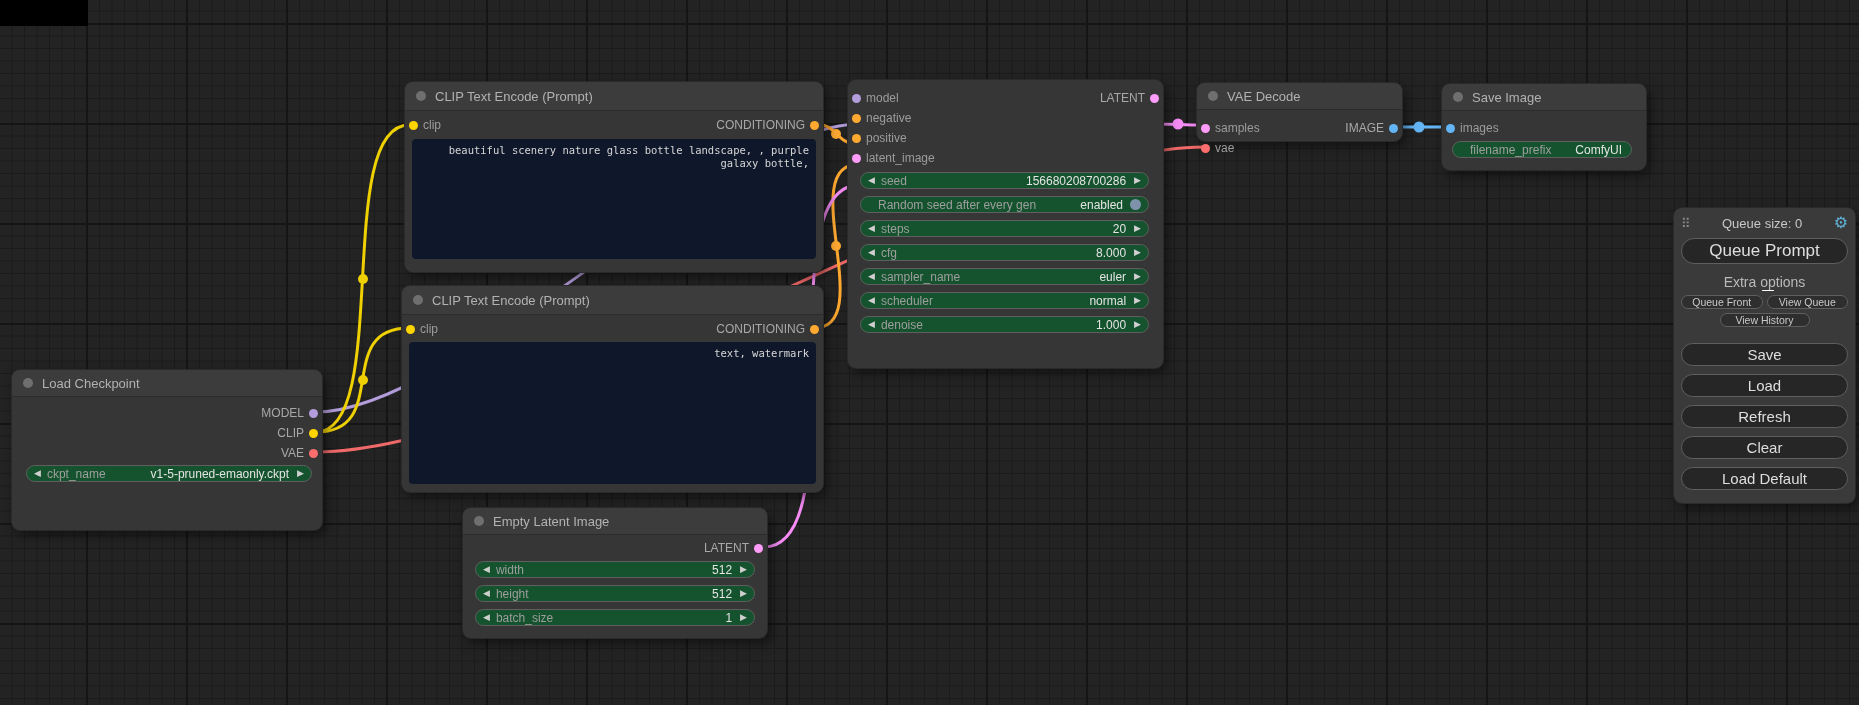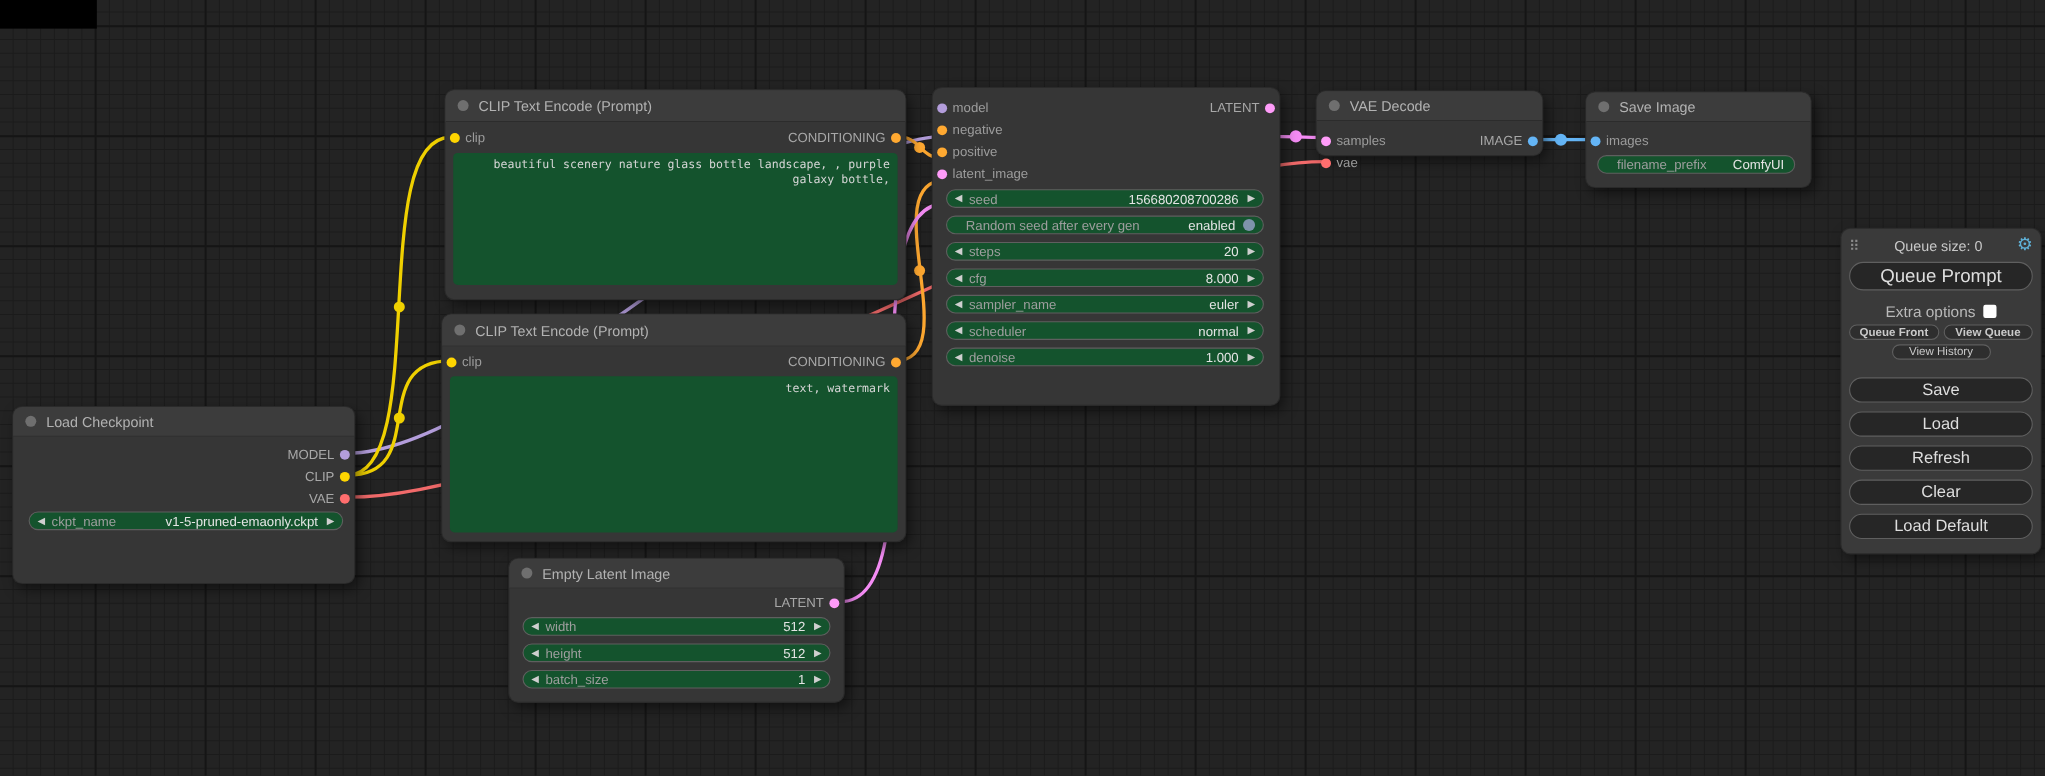--- a/index.html
+++ b/index.html
@@ -41,39 +41,39 @@
   .widgets{padding:0 14px 0 12px;}
   .widget{display:flex;align-items:center;background:#14532d;border:1px solid #5f5f5f;
     border-radius:9px;height:17px;padding:0 7px;font-size:12px;color:#9e9e9e;
     box-sizing:border-box;margin-top:7px;}
   .widget .arr{font-size:9px;color:#cfcfcf;line-height:1;}
   .widget .wl{margin-left:6px;white-space:nowrap;}
   .widget .wv{margin-left:auto;margin-right:8px;color:#e4e4e4;white-space:nowrap;}
   .widget.noarrow .wl{margin-left:10px;}
   .widget.noarrow .wv{margin-right:2px;}
   .knob{width:11px;height:11px;border-radius:50%;background:#7e93ab;margin-left:5px;flex:0 0 auto;}
-  .prompt{background:#14532d;border-radius:4px;font-family:"DejaVu Sans Mono",monospace;
+  .prompt{background:#0f172a;border-radius:4px;font-family:"DejaVu Sans Mono",monospace;
     font-size:10.5px;color:#d6d6d6;padding:5px 7px;line-height:1.25;white-space:pre-wrap;
     word-break:break-word;box-sizing:border-box;}
   
   .qpanel{position:absolute;left:1674px;top:208px;width:181px;height:295px;z-index:3;
     background:#3a3a3a;border-radius:8px;box-shadow:0 0 0 1px #2a2a2a,4px 5px 12px rgba(0,0,0,.5);
     box-sizing:border-box;padding:6px 7px;color:#c4c4c4;}
   .qhead{display:flex;align-items:center;height:18px;}
   .qhandle{color:#8a8a8a;font-size:13px;cursor:move;}
   .qsize{flex:1;text-align:center;font-size:13px;color:#c8c8c8;}
   .qgear{color:#5fb0d6;font-size:16px;line-height:1;}
   .btn{display:flex;align-items:center;justify-content:center;background:#262626;
     border:1px solid #5f5f5f;border-radius:12px;color:#dedede;box-sizing:border-box;cursor:pointer;}
   .btn.qprompt{height:26px;font-size:17px;margin-top:6px;border-radius:13px;}
   .extra{display:flex;align-items:center;justify-content:center;margin-top:10px;
-    font-size:14px;color:#b9b9b9;height:17px;}
+    font-size:14px;color:#b9b9b9;height:17px;flex-direction:column;}
   .checkbox{width:12px;height:12px;background:#fff;border-radius:2px;margin-left:7px;}
   .qrow{display:flex;gap:4px;margin-top:4px;}
-  .btn.small{height:14px;font-size:10.5px;flex:1;border-radius:8px;background:#2e2e2e;color:#c9c9c9;font-weight:bold;}
+  .btn.small{height:14px;font-size:10.5px;flex:1;border-radius:8px;background:#2e2e2e;color:#c9c9c9;}
   .btn.vh{height:14px;font-size:10.5px;width:90px;border-radius:8px;background:#2e2e2e;
     color:#c9c9c9;margin:4px auto 0;}
   .btn.big{height:23px;font-size:15px;border-radius:12px;margin-top:8px;}
   .btn.big.first{margin-top:16px;}
 </style>
 </head>
 <body>
 
 <div class="black-corner"></div>
 

